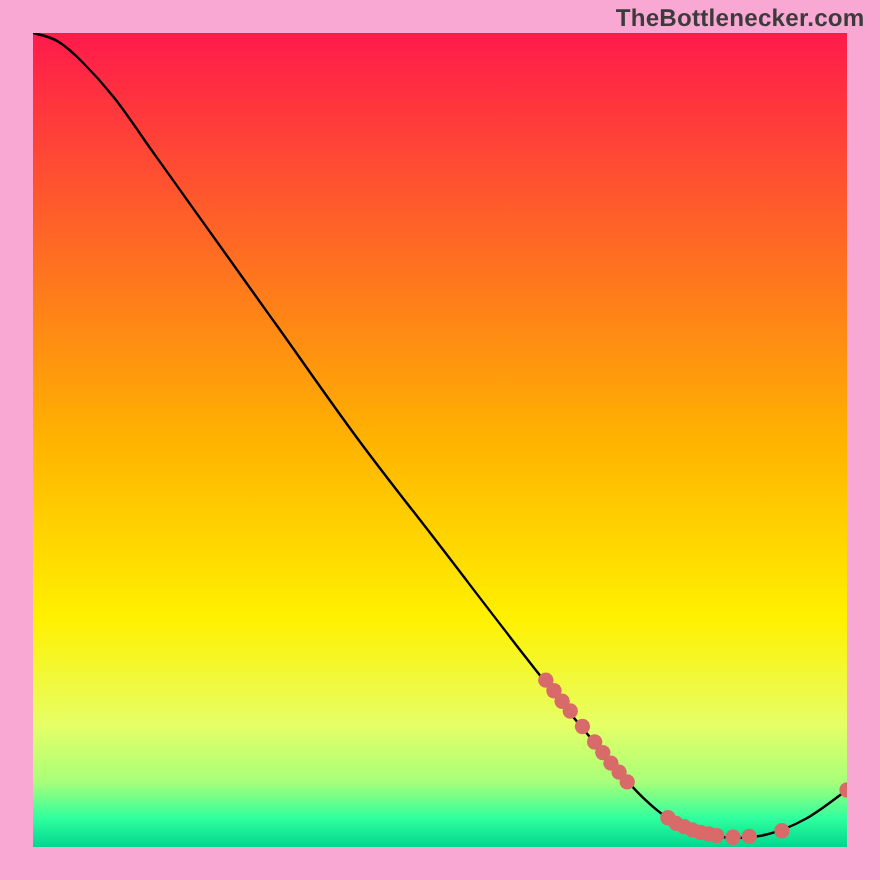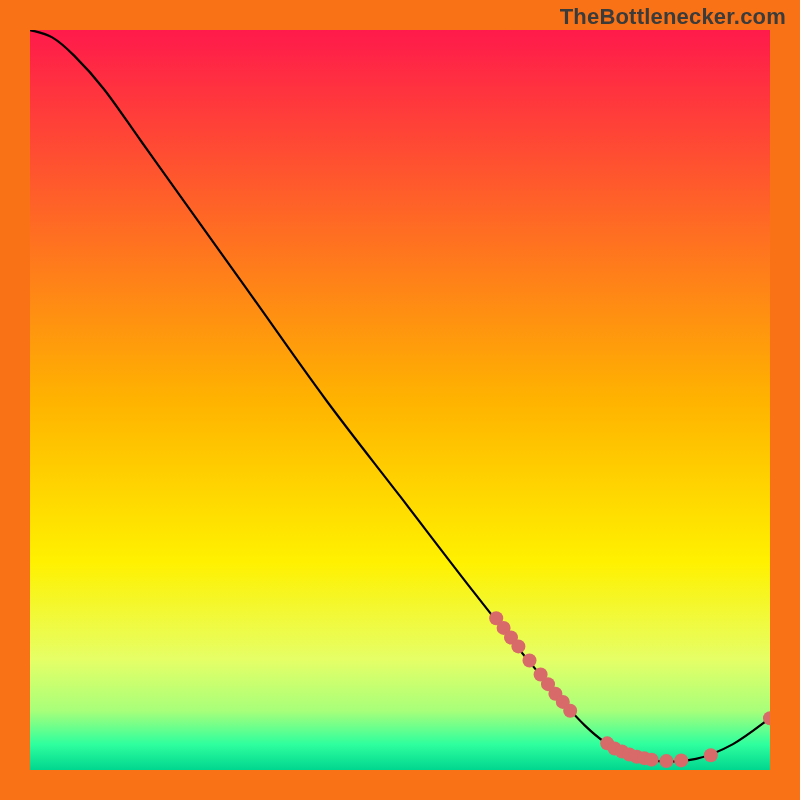--- a/index.html
+++ b/index.html
@@ -8,21 +8,21 @@
     width: 800px;
     height: 800px;
     background: #000;
     overflow: hidden;
     font-family: Arial, Helvetica, sans-serif;
   }
   .frame {
     position: relative;
     width: 800px;
     height: 800px;
-    background: #f97316;
+    background: #f9a8d4;
   }
   .watermark {
     position: absolute;
     top: 4px;
     right: 14px;
     color: #3b3b3b;
     font-size: 22px;
     font-weight: 600;
     letter-spacing: 0.2px;
     user-select: none;

